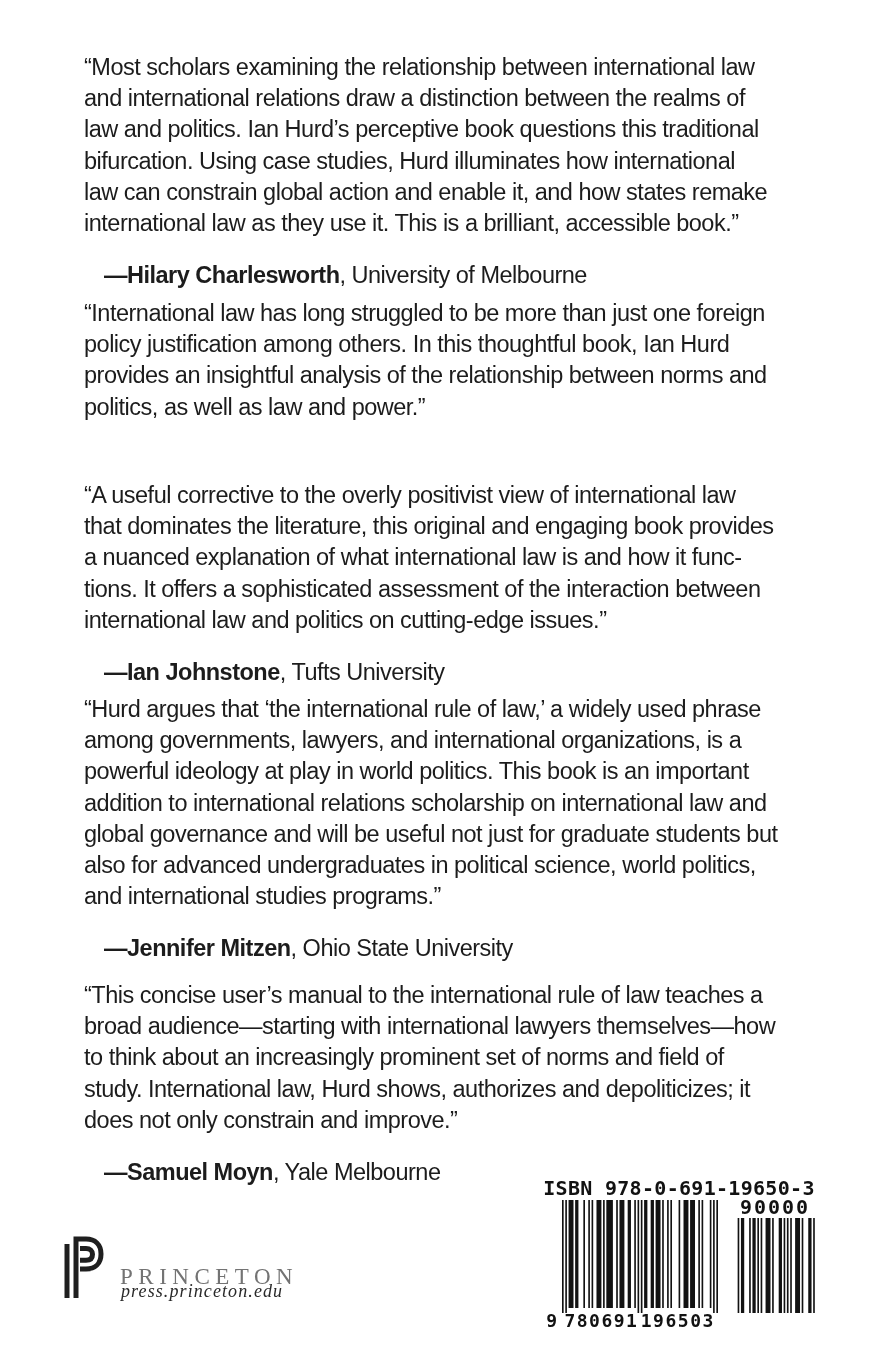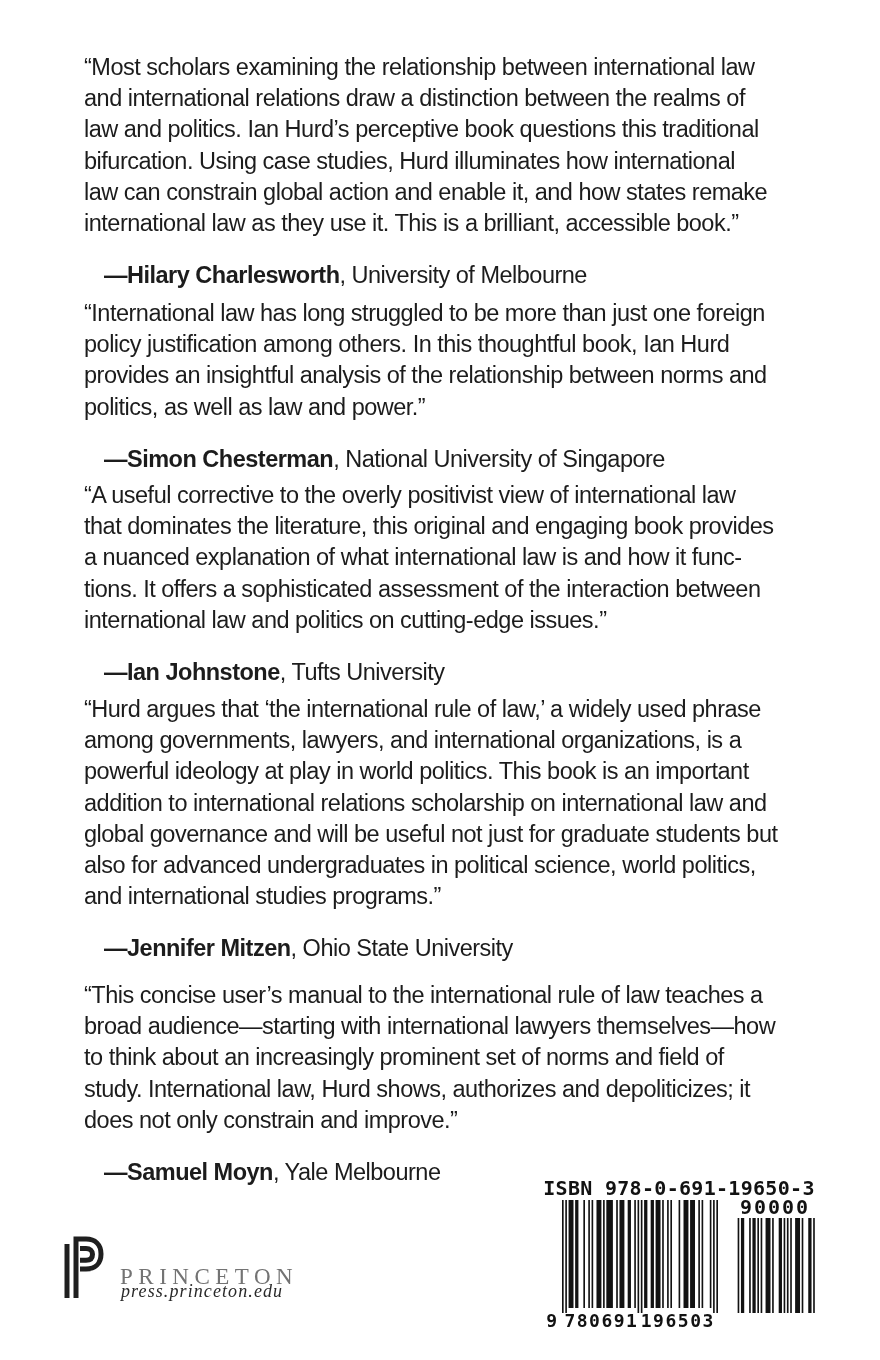--- a/index.html
+++ b/index.html
@@ -65,21 +65,20 @@
 law can constrain global action and enable it, and how states remake
 international law as they use it. This is a brilliant, accessible book.”</div>
   <div class="attr"><span class="nm">—</span><span class="nm">Hilary Charlesworth</span><span>, University of Melbourne</span></div>
 </section>
 
 <section class="blurb" style="top:298px">
   <div class="quote">“International law has long struggled to be more than just one foreign
 policy justification among others. In this thoughtful book, Ian Hurd
 provides an insightful analysis of the relationship between norms and
 politics, as well as law and power.”</div>
-  <div class="attr"><span class="nm">—</span><span class="nm">Simon Chesterman</span><span>, National University of Singapore</span></div>
 </section>
 
 <section class="blurb" style="top:480px">
   <div class="quote">“A useful corrective to the overly positivist view of international law
 that dominates the literature, this original and engaging book provides
 a nuanced explanation of what international law is and how it func-
 tions. It offers a sophisticated assessment of the interaction between
 international law and politics on cutting-edge issues.”</div>
   <div class="attr"><span class="nm">—</span><span class="nm">Ian Johnstone</span><span>, Tufts University</span></div>
 </section>

